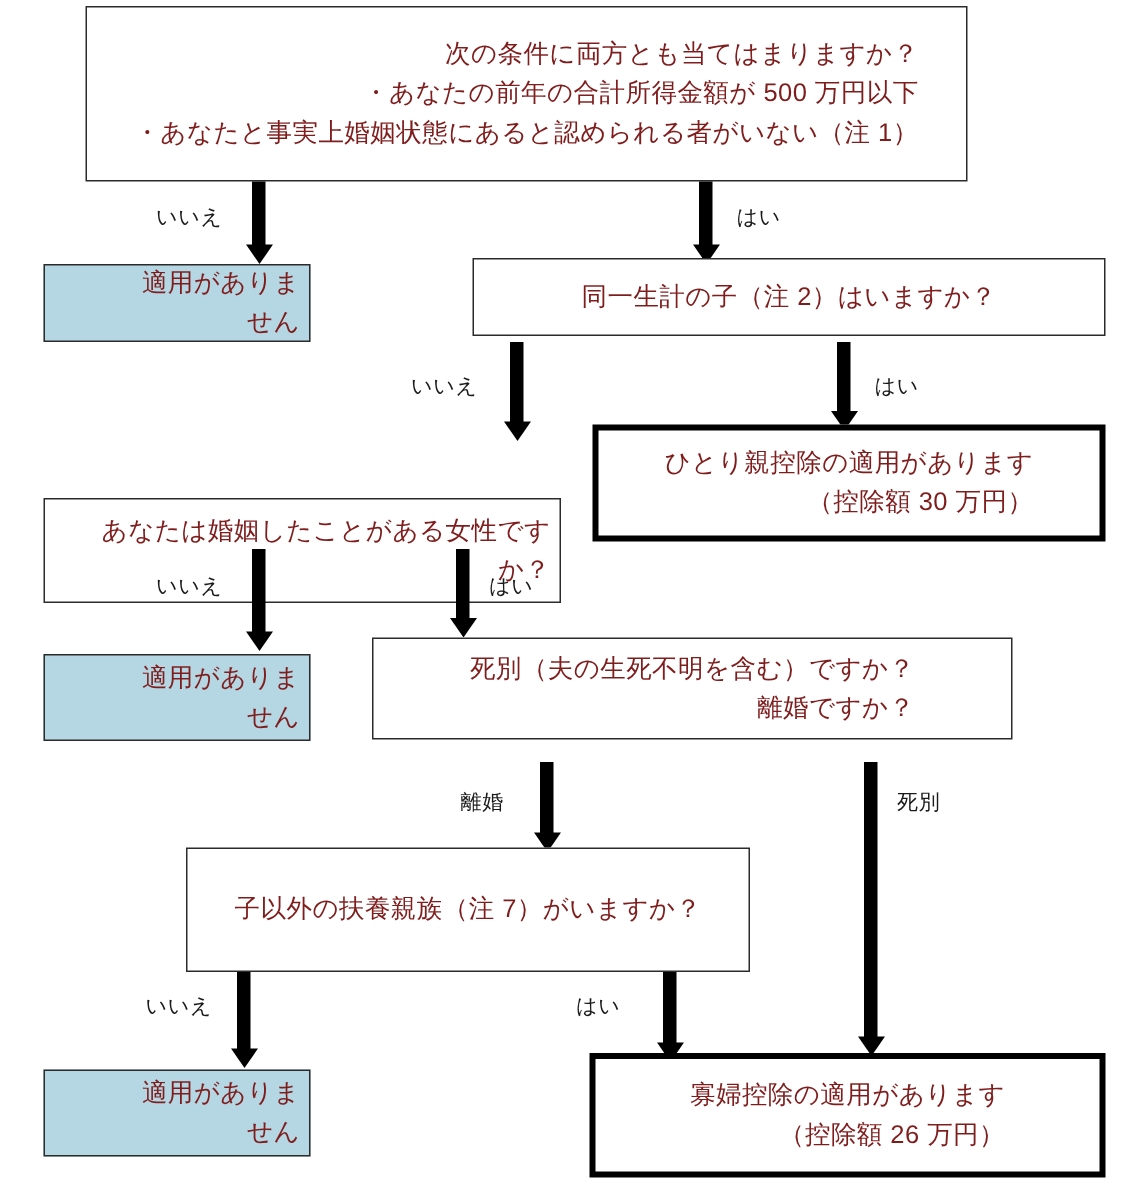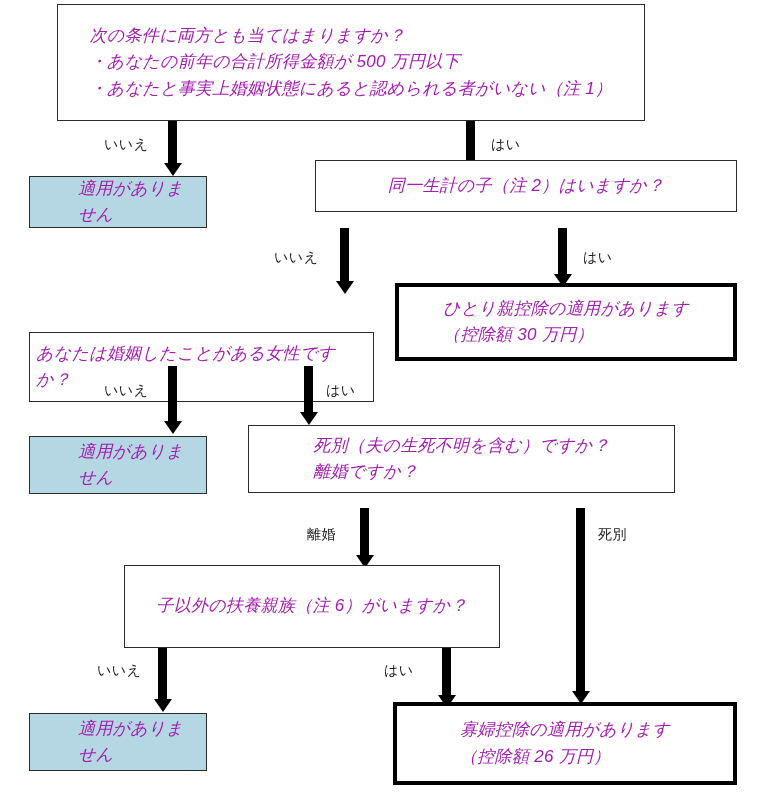--- a/index.html
+++ b/index.html
@@ -18,29 +18,28 @@
     height: 800px;
     background: #ffffff;
     overflow: hidden;
   }
   .node {
     position: absolute;
     box-sizing: border-box;
     display: flex;
     align-items: center;
     justify-content: center;
-    text-align: left;
+    text-align: right;
     background: #ffffff;
     border: 1px solid #2b2b2b;
     font-size: 17px;
     line-height: 1.55;
     letter-spacing: 0.3px;
-    color: #a21caf;
+    color: #7f1d1d;
     padding: 2px 6px;
-    font-style: italic;
   }
   .node.bold {
     border: 4px solid #000000;
   }
   .node.terminal {
     background: #b5d7e3;
     border: 1px solid #2b2b2b;
     font-size: 17px;
     padding-left: 48px;
   }
@@ -91,21 +90,21 @@
   <div class="edge" style="left:461px; top:121px; width:20px; height:56px;">
     <div class="shaft" style="left:5px; top:0; width:9px; height:44px;"></div>
     <div class="head" style="left:1px; top:42px;"></div>
   </div>
   <div class="edge-label" style="left:491px; top:136px;">はい</div>
 
   <div class="node terminal" style="left:29px; top:176px; width:178px; height:52px;">
     <span class="txt">適用がありません</span>
   </div>
 
-  <div class="node" style="left:315px; top:160px; width:422px; height:52px;">
+  <div class="node" style="left:315px; top:172px; width:422px; height:52px;">
     <span class="txt">同一生計の子（注 2）はいますか？</span>
   </div>
 
   <div class="edge" style="left:335px; top:228px; width:20px; height:68px;">
     <div class="shaft" style="left:5px; top:0; width:9px; height:55px;"></div>
     <div class="head" style="left:1px; top:53px;"></div>
   </div>
   <div class="edge-label" style="left:274px; top:249px;">いいえ</div>
 
   <div class="edge" style="left:553px; top:228px; width:20px; height:60px;">
@@ -150,21 +149,21 @@
   </div>
   <div class="edge-label" style="left:307px; top:526px;">離婚</div>
 
   <div class="edge" style="left:571px; top:508px; width:20px; height:198px;">
     <div class="shaft" style="left:5px; top:0; width:9px; height:185px;"></div>
     <div class="head" style="left:1px; top:183px;"></div>
   </div>
   <div class="edge-label" style="left:598px; top:526px;">死別</div>
 
   <div class="node" style="left:124px; top:565px; width:376px; height:83px;">
-    <span class="txt">子以外の扶養親族（注 6）がいますか？</span>
+    <span class="txt">子以外の扶養親族（注 7）がいますか？</span>
   </div>
 
   <div class="edge" style="left:153px; top:648px; width:20px; height:66px;">
     <div class="shaft" style="left:5px; top:0; width:9px; height:53px;"></div>
     <div class="head" style="left:1px; top:51px;"></div>
   </div>
   <div class="edge-label" style="left:97px; top:662px;">いいえ</div>
 
   <div class="edge" style="left:437px; top:648px; width:20px; height:62px;">
     <div class="shaft" style="left:5px; top:0; width:9px; height:49px;"></div>

